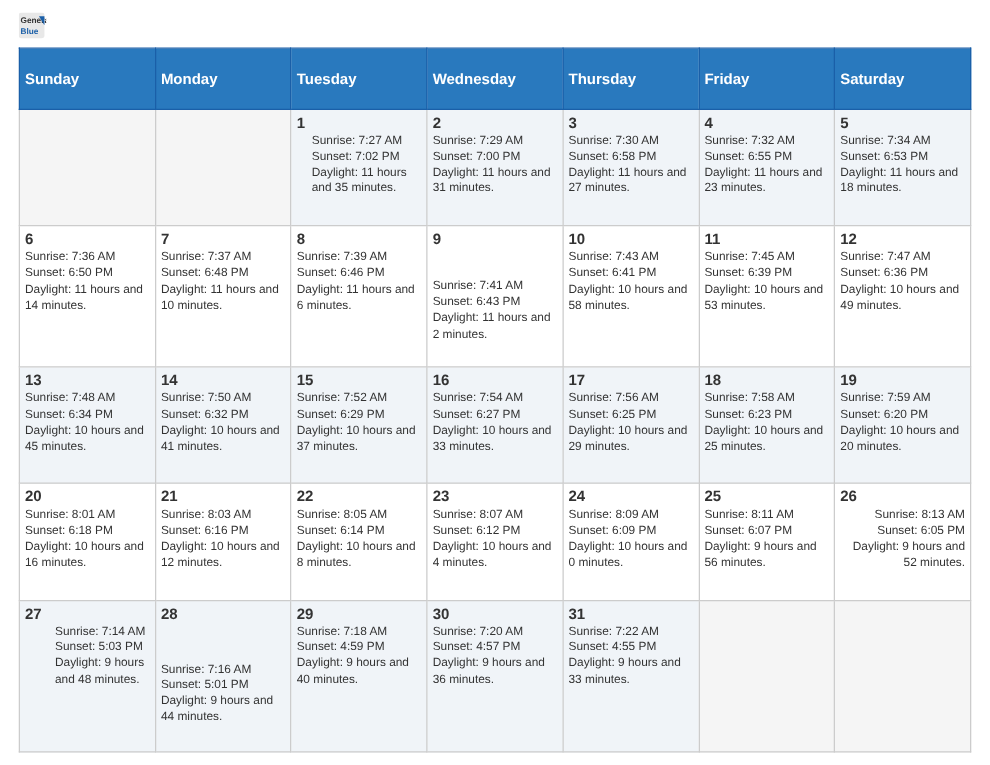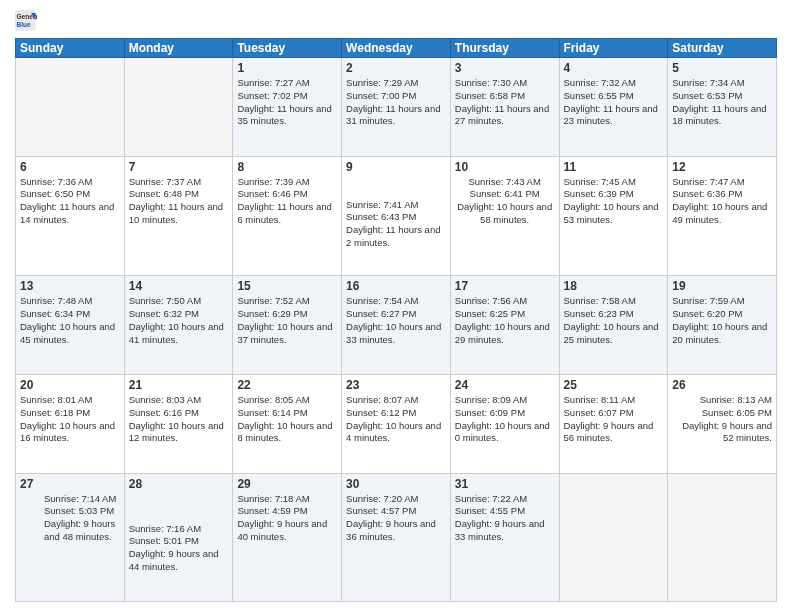--- a/index.html
+++ b/index.html
@@ -58,21 +58,21 @@
       border: 1px solid #ccc;
       border-collapse: collapse;
       width: 100%;
       table-layout: fixed;
     }
     .calendar th {
       background-color: #2979be;
       color: #fff;
       font-size: 12px;
       font-weight: bold;
-      padding: 2px 4px;
+      padding: 17px 4px;
       text-align: left;
       border: 1px solid #1a5fa8;
     }
     .calendar td {
       vertical-align: top;
       border: 1px solid #ccc;
       padding: 3px 4px;
       font-size: 10px;
       color: #333;
       height: 80px;
@@ -139,21 +139,21 @@
           <th>Friday</th>
           <th>Saturday</th>
         </tr>
     </thead>
     <tbody id="calendar-body">
     <tr>
           <td class="empty"></td>
           <td class="empty"></td>
           <td>
             <span class="day-num">1</span>
-            <div class="day-info" style="white-space: pre-line;">Sunrise: 7:27 AM
+            <div class="day-info" style="white-space: pre-line; margin-left: 12px;">Sunrise: 7:27 AM
 Sunset: 7:02 PM
 Daylight: 11 hours and 35 minutes.</div>
           </td>
           <td>
             <span class="day-num">2</span>
             <div class="day-info" style="white-space: pre-line;">Sunrise: 7:29 AM
 Sunset: 7:00 PM
 Daylight: 11 hours and 31 minutes.</div>
           </td>
           <td>
@@ -195,21 +195,21 @@
 Daylight: 11 hours and 6 minutes.</div>
           </td>
           <td>
             <span class="day-num">9</span>
             <div class="day-info" style="white-space: pre-line; margin-top: 25px;">Sunrise: 7:41 AM
 Sunset: 6:43 PM
 Daylight: 11 hours and 2 minutes.</div>
           </td>
           <td>
             <span class="day-num">10</span>
-            <div class="day-info" style="white-space: pre-line; text-align: center;">Sunrise: 7:43 AM
+            <div class="day-info" style="white-space: pre-line;">Sunrise: 7:43 AM
 Sunset: 6:41 PM
 Daylight: 10 hours and 58 minutes.</div>
           </td>
           <td>
             <span class="day-num">11</span>
             <div class="day-info" style="white-space: pre-line;">Sunrise: 7:45 AM
 Sunset: 6:39 PM
 Daylight: 10 hours and 53 minutes.</div>
           </td>
           <td>

